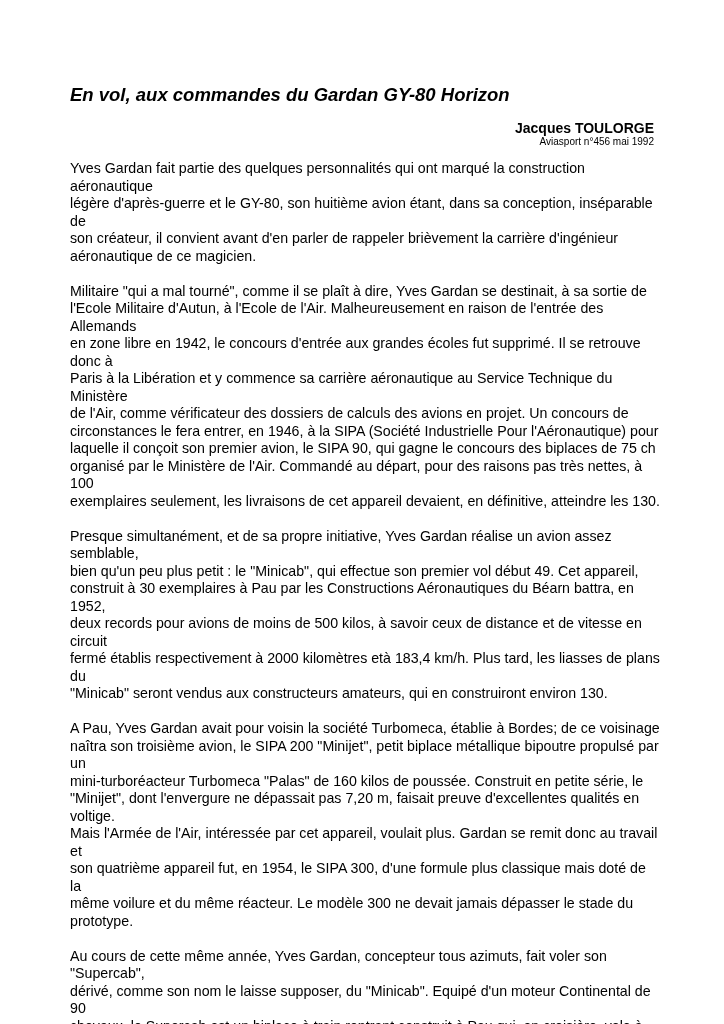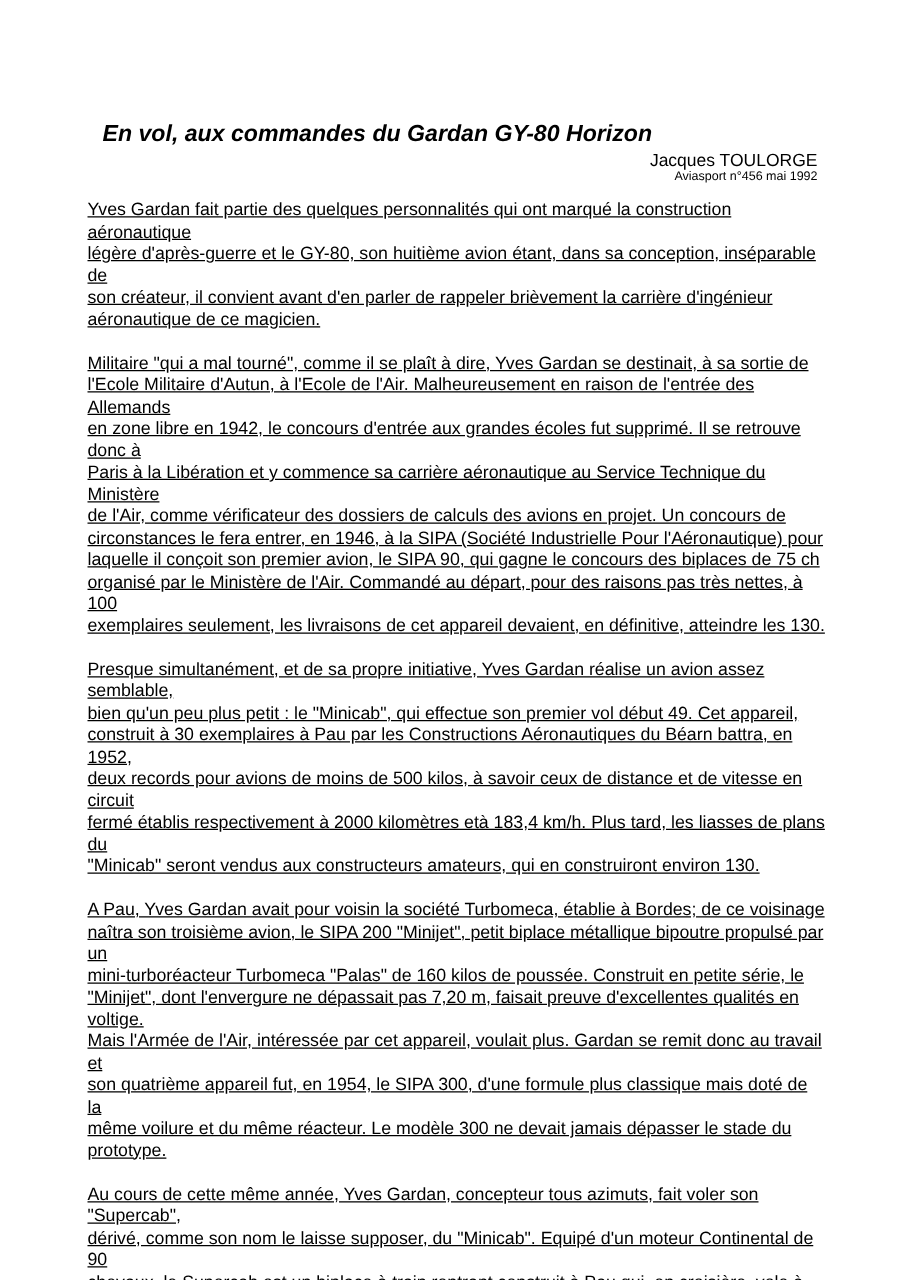--- a/index.html
+++ b/index.html
@@ -1,23 +1,23 @@
 <!DOCTYPE html>
 <html><head>
 <meta charset="utf-8">
 <style>
   html, body { margin: 0; padding: 0; background: #ffffff; }
   body { width: 724px; height: 1024px; position: relative; overflow: hidden; color: #000; font-family: "Liberation Sans", sans-serif; }
   .page { position: absolute; left: 70px; top: 0; width: 590px; }
-  .title { position: absolute; left: 0; top: 84px; margin: 12px; font-size: 18.5px; font-weight: bold; font-style: italic; white-space: nowrap; }
+  .title { position: absolute; left: 0; top: 84px; margin: 0; font-size: 18.5px; font-weight: bold; font-style: italic; white-space: nowrap; }
   .byline { position: absolute; right: 6px; top: 120px; text-align: right; }
-  .author { font-size: 14px; font-weight: normal; line-height: 16px; text-align: center; }
+  .author { font-size: 14px; font-weight: bold; line-height: 16px; text-align: center; }
   .source { font-size: 10px; font-weight: normal; line-height: 12px; }
   .body { position: absolute; left: 0; top: 160px; width: 590px; }
-  .para { margin: 0 0 17.5px 0; font-size: 14.2px; line-height: 17.5px; white-space: pre-line; text-decoration: underline; }
+  .para { margin: 0 0 17.5px 0; font-size: 14.2px; line-height: 17.5px; white-space: pre-line; }
 </style>
 </head>
 <body>
 
 <div class="page">
   <h1 class="title">En vol, aux commandes du Gardan GY-80 Horizon</h1>
   <div class="byline">
     <div class="author">Jacques TOULORGE</div>
     <div class="source">Aviasport n°456 mai 1992</div>
   </div>

